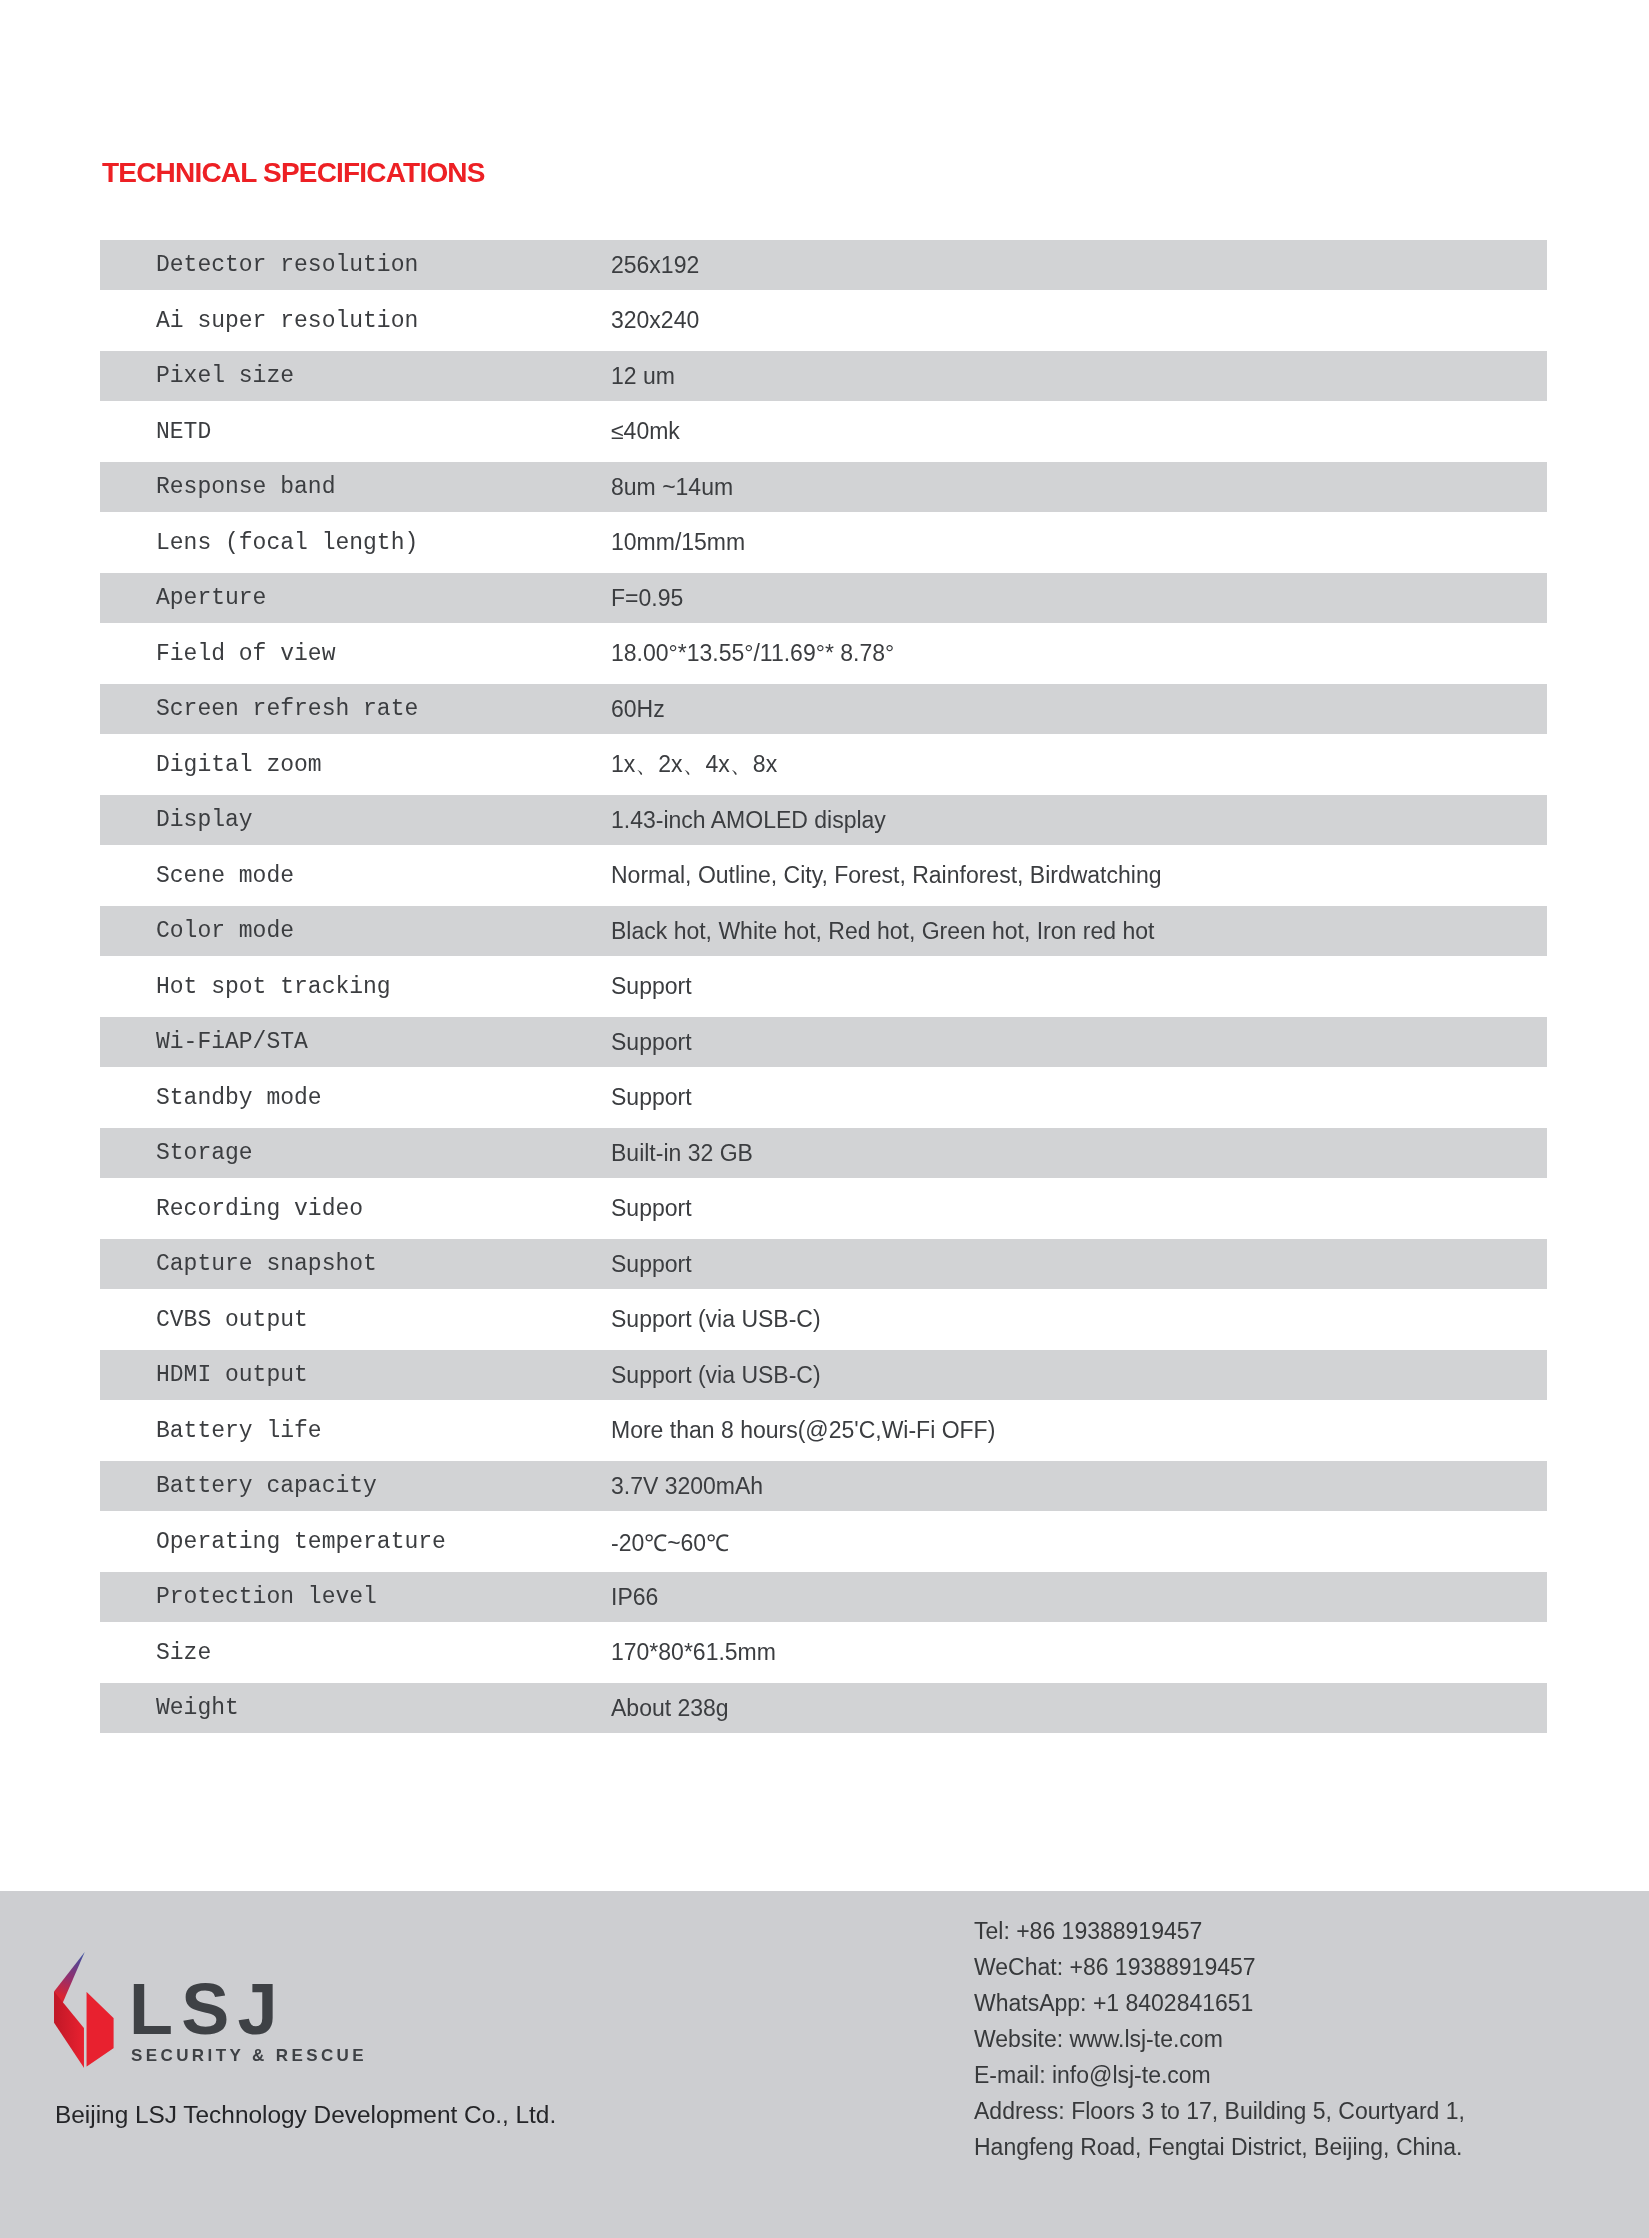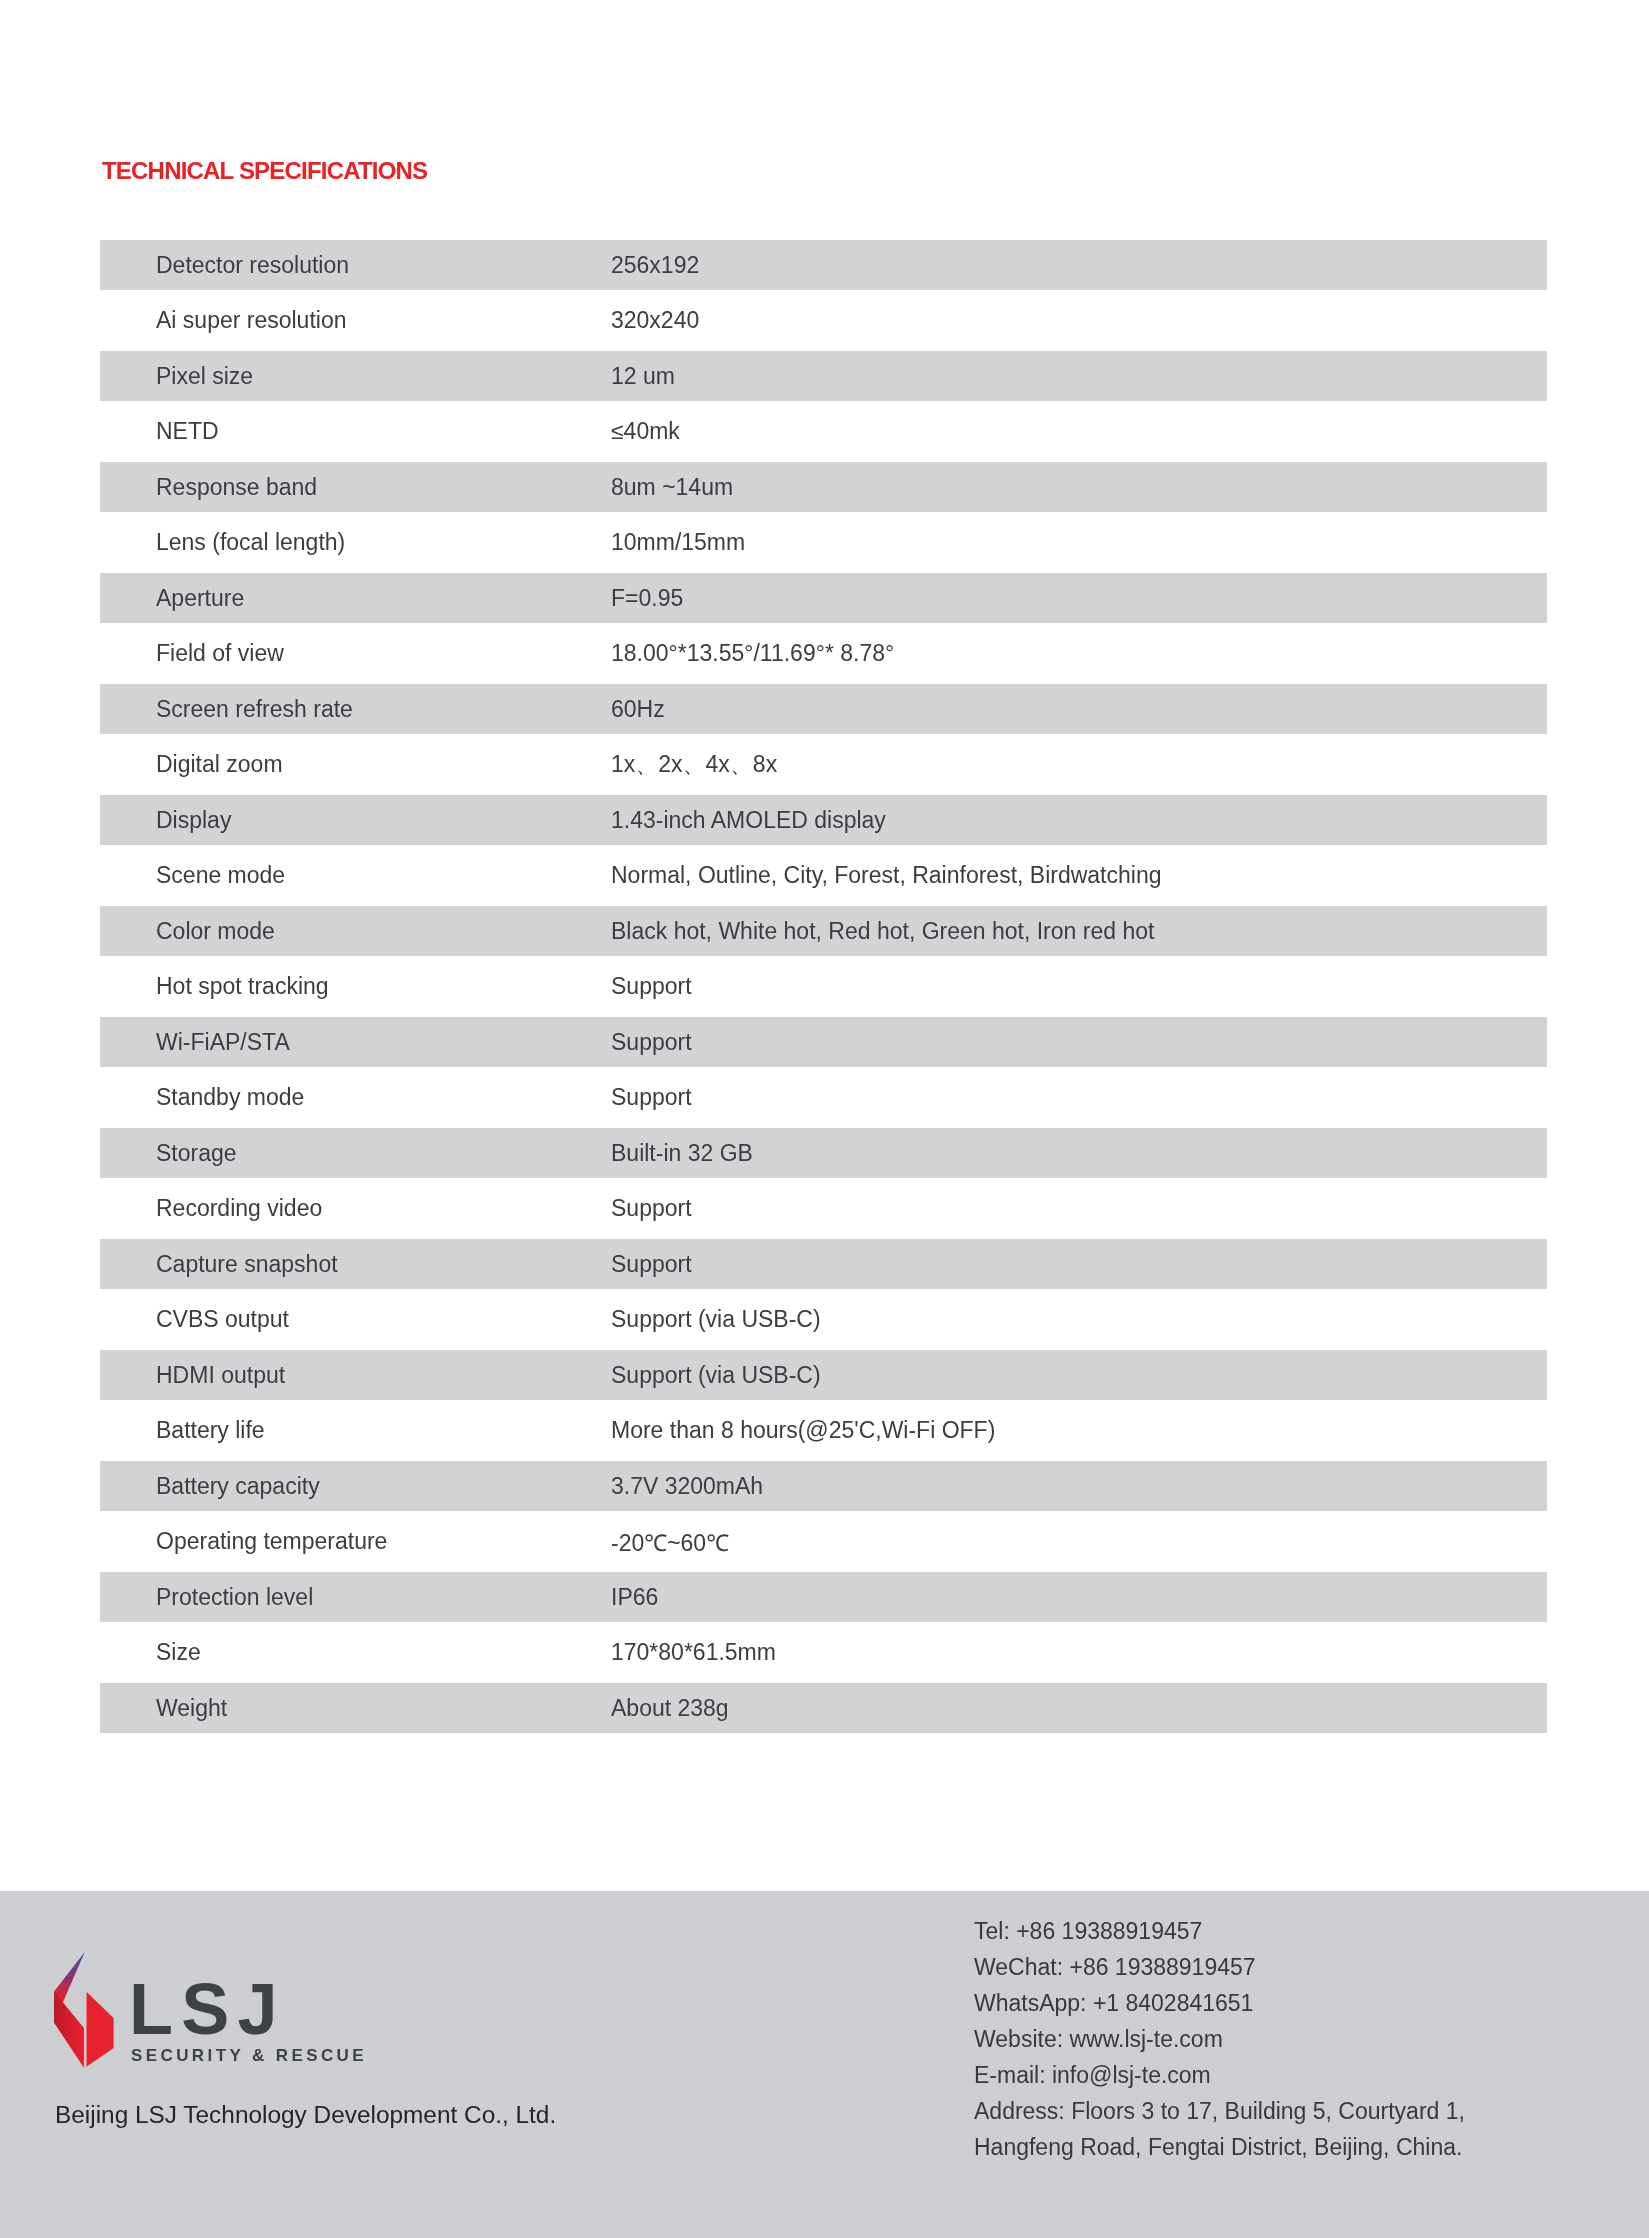--- a/index.html
+++ b/index.html
@@ -8,33 +8,33 @@
     --footer-gray:#cdced1;
     --text-dark:#3b3d40;
   }
   html,body{margin:0;padding:0;}
   body{
     width:1650px;height:2239px;position:relative;background:#ffffff;
     font-family:"Liberation Sans", sans-serif;overflow:hidden;
   }
   .page-title{
     position:absolute;left:102px;top:157px;
-    font-size:24px;font-weight:bold;letter-spacing:-0.8px;
+    font-size:28px;font-weight:bold;letter-spacing:-0.8px;
     color:var(--accent-red);white-space:nowrap;
   }
   .spec-table{
     position:absolute;left:100px;top:240px;width:1447px;
   }
   .spec-row{position:relative;display:flex;align-items:center;}
   .spec-row.gray{background:var(--row-gray);height:50px;}
   .spec-row.white{background:#ffffff;height:61px;}
   .spec-label,.spec-value{
     position:absolute;font-size:23px;color:var(--text-dark);white-space:nowrap;
   }
-  .spec-label{left:56px;}
+  .spec-label{left:56px;font-family:Liberation Mono, monospace;}
   .spec-value{left:511px;}
   .footer{
     position:absolute;left:0;top:1891px;width:1650px;height:348px;
     background:var(--footer-gray);
   }
   .logo-mark{position:absolute;left:54px;top:61px;}
   .logo-wordmark{
     position:absolute;left:129px;top:82px;
     font-size:72px;font-weight:bold;letter-spacing:8.3px;
     color:#3e4145;line-height:1;white-space:nowrap;

